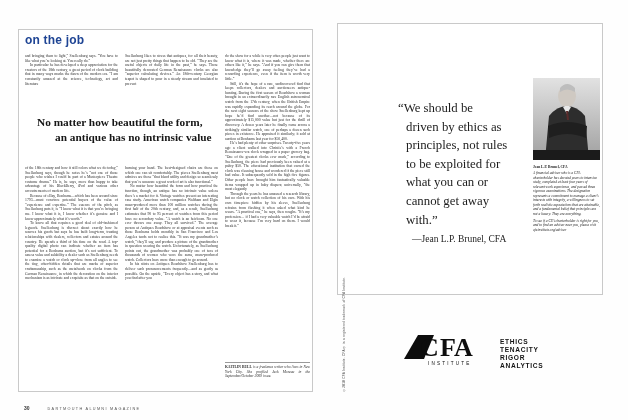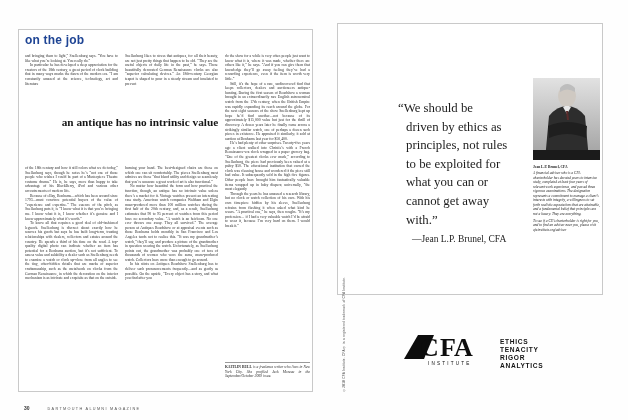--- a/index.html
+++ b/index.html
@@ -16,21 +16,21 @@
   .col p.ind{text-indent:5px;}
   #col1-top,#col2-top{top:24px;height:60px;}
   #col1-top{left:6px;width:93px;}
   #col2-top{left:106px;width:93px;}
   #col3{left:206px;top:24px;width:85px;height:306px;}
   #col1-bottom,#col2-bottom{top:136px;height:225px;}
   #col1-bottom{left:6px;width:93px;}
   #col2-bottom{left:106px;width:93px;}
   #pull-quote{position:absolute;left:6px;top:85px;width:200px;color:#161616;
     font-size:11.3px;line-height:15px;font-weight:600;}
-  #pull-quote .pq2{margin-left:30px;text-align:center;}
+  #pull-quote .pq2{margin-left:30px;}
   #pull-quote .pq1{margin-left:12px;}
   #bio-note{position:absolute;left:206px;top:332px;width:85px;border-top:.5px solid #999;
     padding-top:2px;font-style:italic;font-size:3.7px;line-height:4.5px;color:#2c2c2c;text-align:justify;background:#fff;}
   #bio-note b{font-style:normal;}
   #left-footer{position:absolute;left:24px;top:396px;font-family:"Liberation Sans",sans-serif;color:#333;}
   #page-number{font-weight:bold;font-size:5px;}
   #magazine-name{font-size:3.8px;letter-spacing:1.3px;margin-left:18px;color:#555;}
 
   
   #right-page{left:337px;top:23px;width:266px;height:272px;}
@@ -67,20 +67,21 @@
     </div>
 
     <div class="col" id="col3">
       <p>do the show for a while is very often people just want to know what it is, where it was made, whether there are others like it,” he says. “And if you can give them that knowledge they’ll go away feeling they’ve had a rewarding experience, even if the item is worth very little.”</p>
       <p class="ind">Still, it’s the hope of a rare, undiscovered find that keeps collectors, dealers and auctioneers antique-hunting. During the first season of Roadshow a woman brought in an extraordinarily rare English astronomical watch from the 17th century, when the British Empire was rapidly expanding its reach around the globe. For the next eight seasons of the show Snellenburg kept up hope he’d find another—not because of its approximately $15,000 value but just for the thrill of discovery. A dozen years later he finally came across a strikingly similar watch, one of perhaps a dozen such pieces in existence. He appraised it similarly; it sold at auction at Bonhams last year for $50,400.</p>
       <p class="ind">He’s had plenty of other surprises. Twenty-five years ago a client walked into Christie’s with a French Renaissance-era clock wrapped in a paper grocery bag. “One of the greatest clocks ever made,” according to Snellenburg, the piece had previously been valued at a paltry $50. The educational institution that owned the clock was cleaning house and wondered if the piece still had value. It subsequently sold in the high five figures. Other people have brought him fantastically valuable items wrapped up in baby diapers; universally, “the most elegantly</p>
       <p class="ind">Through the years he has amassed a research library, but no clock or watch collection of his own. With his own timepiece hidden by his sleeve, Snellenburg refrains from flashing it when asked what kind he wears. “A practical one,” he says, then coughs. “It’s my profession… if I had a very valuable watch I’d be afraid to wear it, because I’m very hard on them. I would break it.”</p>
     </div>
 
     <div id="pull-quote">
+      <div class="pq1">No matter how beautiful the form,</div>
       <div class="pq2">an antique has no intrinsic value</div>
     </div>
 
     <div class="col" id="col1-bottom">
       <p>of the 18th century and how it still colors what we do today,” Snellenburg says, though he notes he’s “not one of those people who wishes I could be part of a Masterpiece Theatre costume drama.” He is, he says, more than happy to take advantage of his BlackBerry, iPod and various other accoutrements of modern life.</p>
       <p class="ind">Because of eBay, Bonhams—which has been around since 1793—must convince potential buyers of the value of “experience and expertise.” The essence of the pitch, as Snellenburg puts it, is “I know what it is that you’re bringing me. I know what it is, I know whether it’s genuine and I know approximately what it’s worth.”</p>
       <p class="ind">To know all that requires a good deal of old-fashioned legwork. Snellenburg is discreet about exactly how he sources his goods but says he has built long-term, trusting relationships with dealers, collectors and estates around the country. He spends a third of his time on the road. A top-quality digital photo can indicate whether an item has potential for a Bonhams auction, but it’s not sufficient. To assess value and salability a dealer such as Snellenburg needs to examine a watch or clock up-close from all angles to see the tiny, often-hidden details that are marks of superior craftsmanship, such as the metalwork on clocks from the German Renaissance, in which the decoration on the interior mechanism is as intricate and exquisite as that on the outside.</p>
     </div>
 
     <div class="col" id="col2-bottom">

